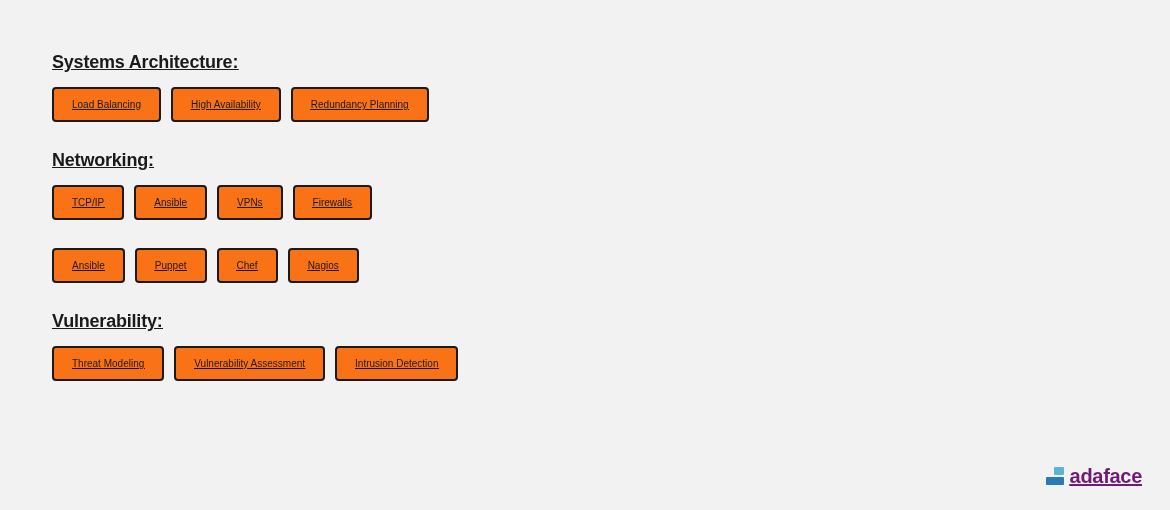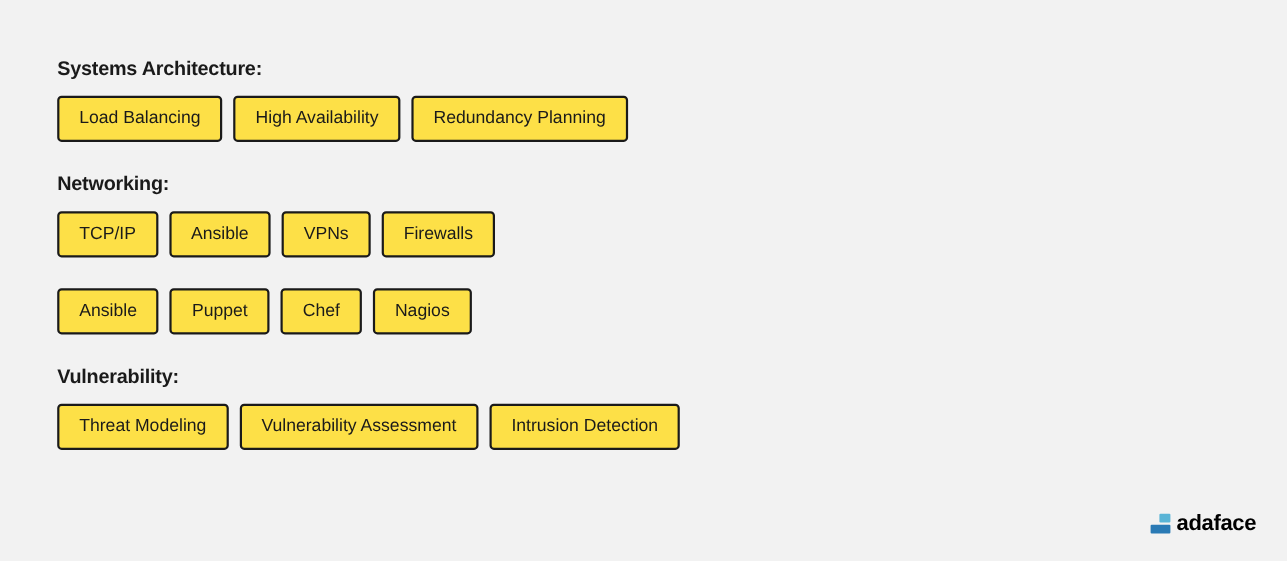--- a/index.html
+++ b/index.html
@@ -1,18 +1,19 @@
 <!DOCTYPE html>
 <html><head>
   <meta charset="utf-8">
   <style>
     * {
       margin: 0;
       padding: 0;
       box-sizing: border-box;
+      text-decoration: underline;
     }
 
     body {
       width: 1170px;
       height: 510px;
       background-color: #f2f2f2;
       font-family: -apple-system, BlinkMacSystemFont, 'Segoe UI', Helvetica, Arial, sans-serif;
       display: flex;
       align-items: flex-start;
       justify-content: flex-start;
@@ -45,22 +46,22 @@
       flex-wrap: wrap;
       gap: 10px;
     }
 
     .tag {
       display: inline-flex;
       align-items: center;
       padding: 10px 18px;
       border: 2px solid #1a1a1a;
       border-radius: 4px;
-      background-color: #fde047;
-      font-size: 16px;
+      background-color: #f97316;
+      font-size: 10px;
       font-weight: 400;
       color: #1a1a1a;
       white-space: nowrap;
     }
 
     .branding {
       position: absolute;
       bottom: 22px;
       right: 28px;
       display: flex;
@@ -87,21 +88,21 @@
     .logo-bar-bottom {
       width: 18px;
       height: 8px;
       background-color: #2a7ab5;
       border-radius: 1px;
     }
 
     .branding-text {
       font-size: 20px;
       font-weight: 600;
-      color: #000000;
+      color: #701a75;
       letter-spacing: -0.3px;
     }
   </style>
 </head>
 <body>
 
 <div class="main-content" id="main-content">
 <div class="section">
       <div class="section-title">Systems Architecture:</div>
       <div class="tags-row">

